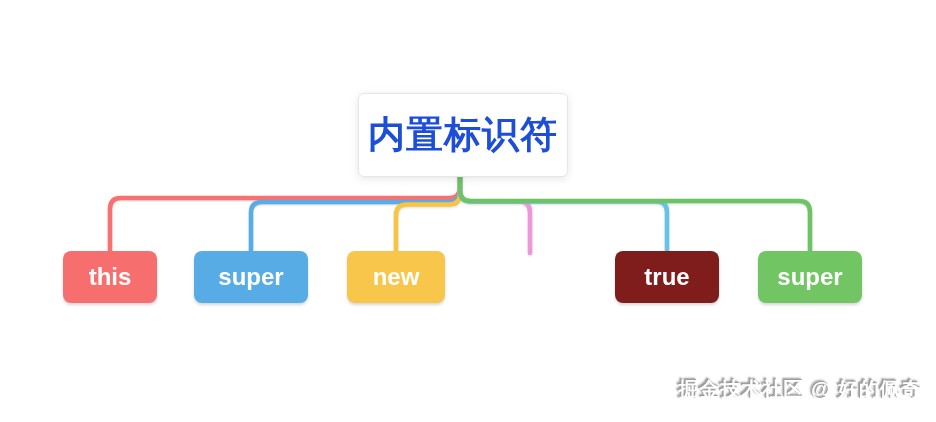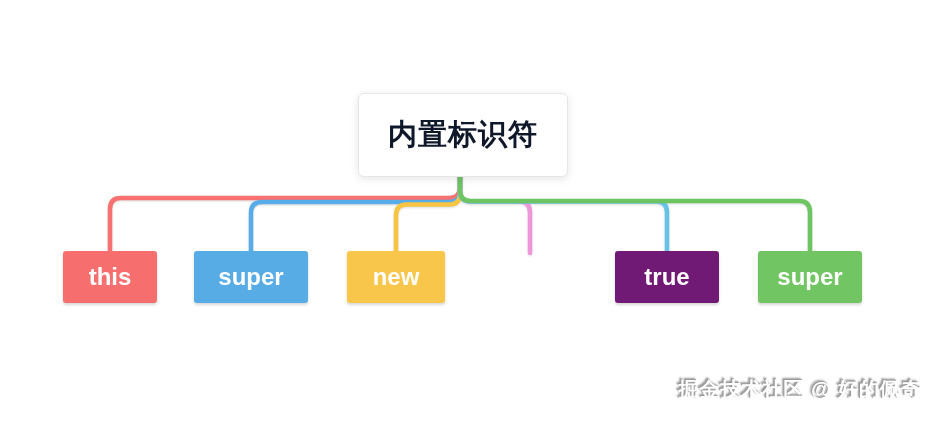--- a/index.html
+++ b/index.html
@@ -27,29 +27,29 @@
   .root-node {
     left: 358px; top: 93px;
     width: 210px; height: 84px;
     background: #ffffff;
     border: 1px solid #e6e6e6;
     border-radius: 6px;
     box-shadow: 0 2px 8px rgba(0,0,0,0.10);
     z-index: 2;
   }
   .root-node span {
-    font-size: 29px;
+    font-size: 37px;
     font-weight: bold;
-    color: #0f172a;
+    color: #1d4ed8;
     letter-spacing: 1px;
   }
   .child-node {
     top: 251px;
     height: 52px;
-    border-radius: 3px;
+    border-radius: 8px;
     box-shadow: 0 2px 3px rgba(0,0,0,0.16);
     z-index: 2;
   }
   .child-node span {
     font-size: 24px;
     font-weight: bold;
     color: #ffffff;
   }
   .c0 { left: 63px;  width: 94px;  }
   .c1 { left: 194px; width: 114px; }
@@ -90,21 +90,21 @@
 
   <div class="node child-node c0" style="background-color: rgb(247, 110, 110);">
     <span>this</span>
   </div>
   <div class="node child-node c2" style="background-color: rgb(248, 198, 75);">
     <span>new</span>
   </div>
   <div class="node child-node c1" style="background-color: rgb(87, 172, 230);">
     <span>super</span>
   </div>
-  <div class="node child-node c4" style="background-color: #701a75;">
+  <div class="node child-node c4" style="background-color: #7f1d1d;">
     <span>true</span>
   </div>
   <div class="node child-node c5" style="background-color: rgb(114, 197, 99);">
     <span>super</span>
   </div>
 
   <div class="watermark">掘金技术社区 @ 好的佩奇</div>
 
 </div>
 

